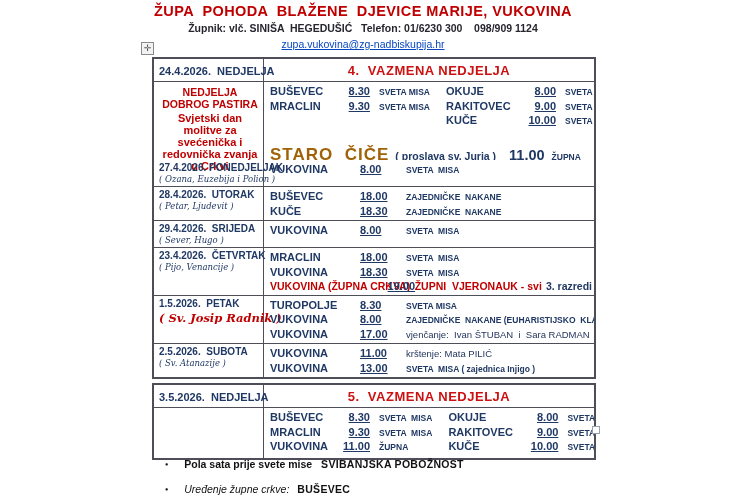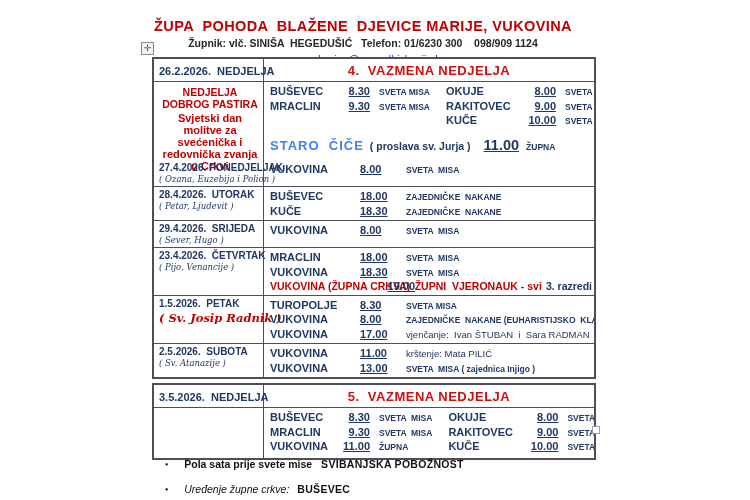--- a/index.html
+++ b/index.html
@@ -1,18 +1,18 @@
 <!DOCTYPE html>
 <html><head>
 <meta charset="utf-8">
 <style>
   html,body{margin:0;padding:0;background:#ffffff;width:750px;height:500px;overflow:hidden;
     font-family:"Liberation Sans",sans-serif;-webkit-font-smoothing:antialiased;}
   
-  .hdr{position:absolute;top:18px;left:0;width:726px;text-align:center;}
+  .hdr{position:absolute;top:3px;left:0;width:726px;text-align:center;}
   .hdr-title{font-size:14.5px;font-weight:bold;color:#c00000;letter-spacing:.4px;white-space:pre;}
   .hdr-sub{font-size:10.5px;font-weight:bold;color:#26262e;margin-top:3px;white-space:pre;}
   .hdr-mail{display:inline-block;font-size:10.5px;font-weight:normal;color:#0747c0;
     text-decoration:underline;margin-top:3px;cursor:pointer;}
   
   .move-handle{position:absolute;left:141px;top:42px;width:11px;height:11px;border:1px solid #8a8a8a;
     background:#f2f2f2;color:#555;font-size:9px;line-height:10px;text-align:center;cursor:move;}
   .resize-handle{position:absolute;left:592px;top:426px;width:6px;height:6px;border:1.5px solid #9aa0b0;
     background:#fff;cursor:nwse-resize;}
   
@@ -45,21 +45,21 @@
   
   .sun-groups{display:flex;}
   .group{display:flex;flex-direction:column;}
   .group2{margin-left:16px;}
   .g .place{min-width:62px;}
   .group2 .place{min-width:72px;}
   .g .time{min-width:38px;text-align:right;margin-right:9px;}
   
   .special-line{display:flex;align-items:baseline;margin-top:9px;}
   .special-line span{white-space:pre;}
-  .sp-place{font-size:13px;font-weight:bold;color:#3b82f6;letter-spacing:1px;margin-right:6px;}
+  .sp-place{font-size:17px;font-weight:bold;color:#a16207;letter-spacing:1px;margin-right:6px;margin-top:8px;}
   .sp-note{font-size:10.5px;font-weight:bold;color:#1f3864;margin-right:13px;}
   .sp-time{font-size:14.5px;font-weight:bold;color:#1f3864;text-decoration:underline;margin-right:7px;}
   .sp-desc{font-size:8.5px;font-weight:bold;color:#1f3864;}
   
   .redline .place{min-width:0;font-size:10.5px;color:#c00000;margin-right:5px;}
   .redline .time{min-width:0;font-size:11px;margin-right:5px;}
   .redline .desc{font-size:10.5px;color:#c00000;}
   .redline .desc2{font-size:10.5px;margin-left:4px;}
   
   .wrow-0{min-height:26px}.wrow-1{min-height:26px}.wrow-2{min-height:20px}
@@ -86,21 +86,21 @@
   </div>
 
   <div class="move-handle">✛</div>
 
   <div class="twrap">
 
     <div class="tbl">
 
       <div class="row r-sunhead">
         <div class="cell-date">
-          <span class="date-label">26.2.2026.  NEDJELJA</span>
+          <span class="date-label">24.4.2026.  NEDJELJA</span>
         </div>
         <div class="sun-title">4.  VAZMENA NEDJELJA</div>
       </div>
 
       <div class="row r-sun1">
         <div class="cell-date note-cell">
           <div class="note-title">NEDJELJA DOBROG PASTIRA</div>
           <div class="note-text">Svjetski dan molitve za svećenička i redovnička zvanja u Crkvi</div>
         </div>
         <div class="cell-sched">

